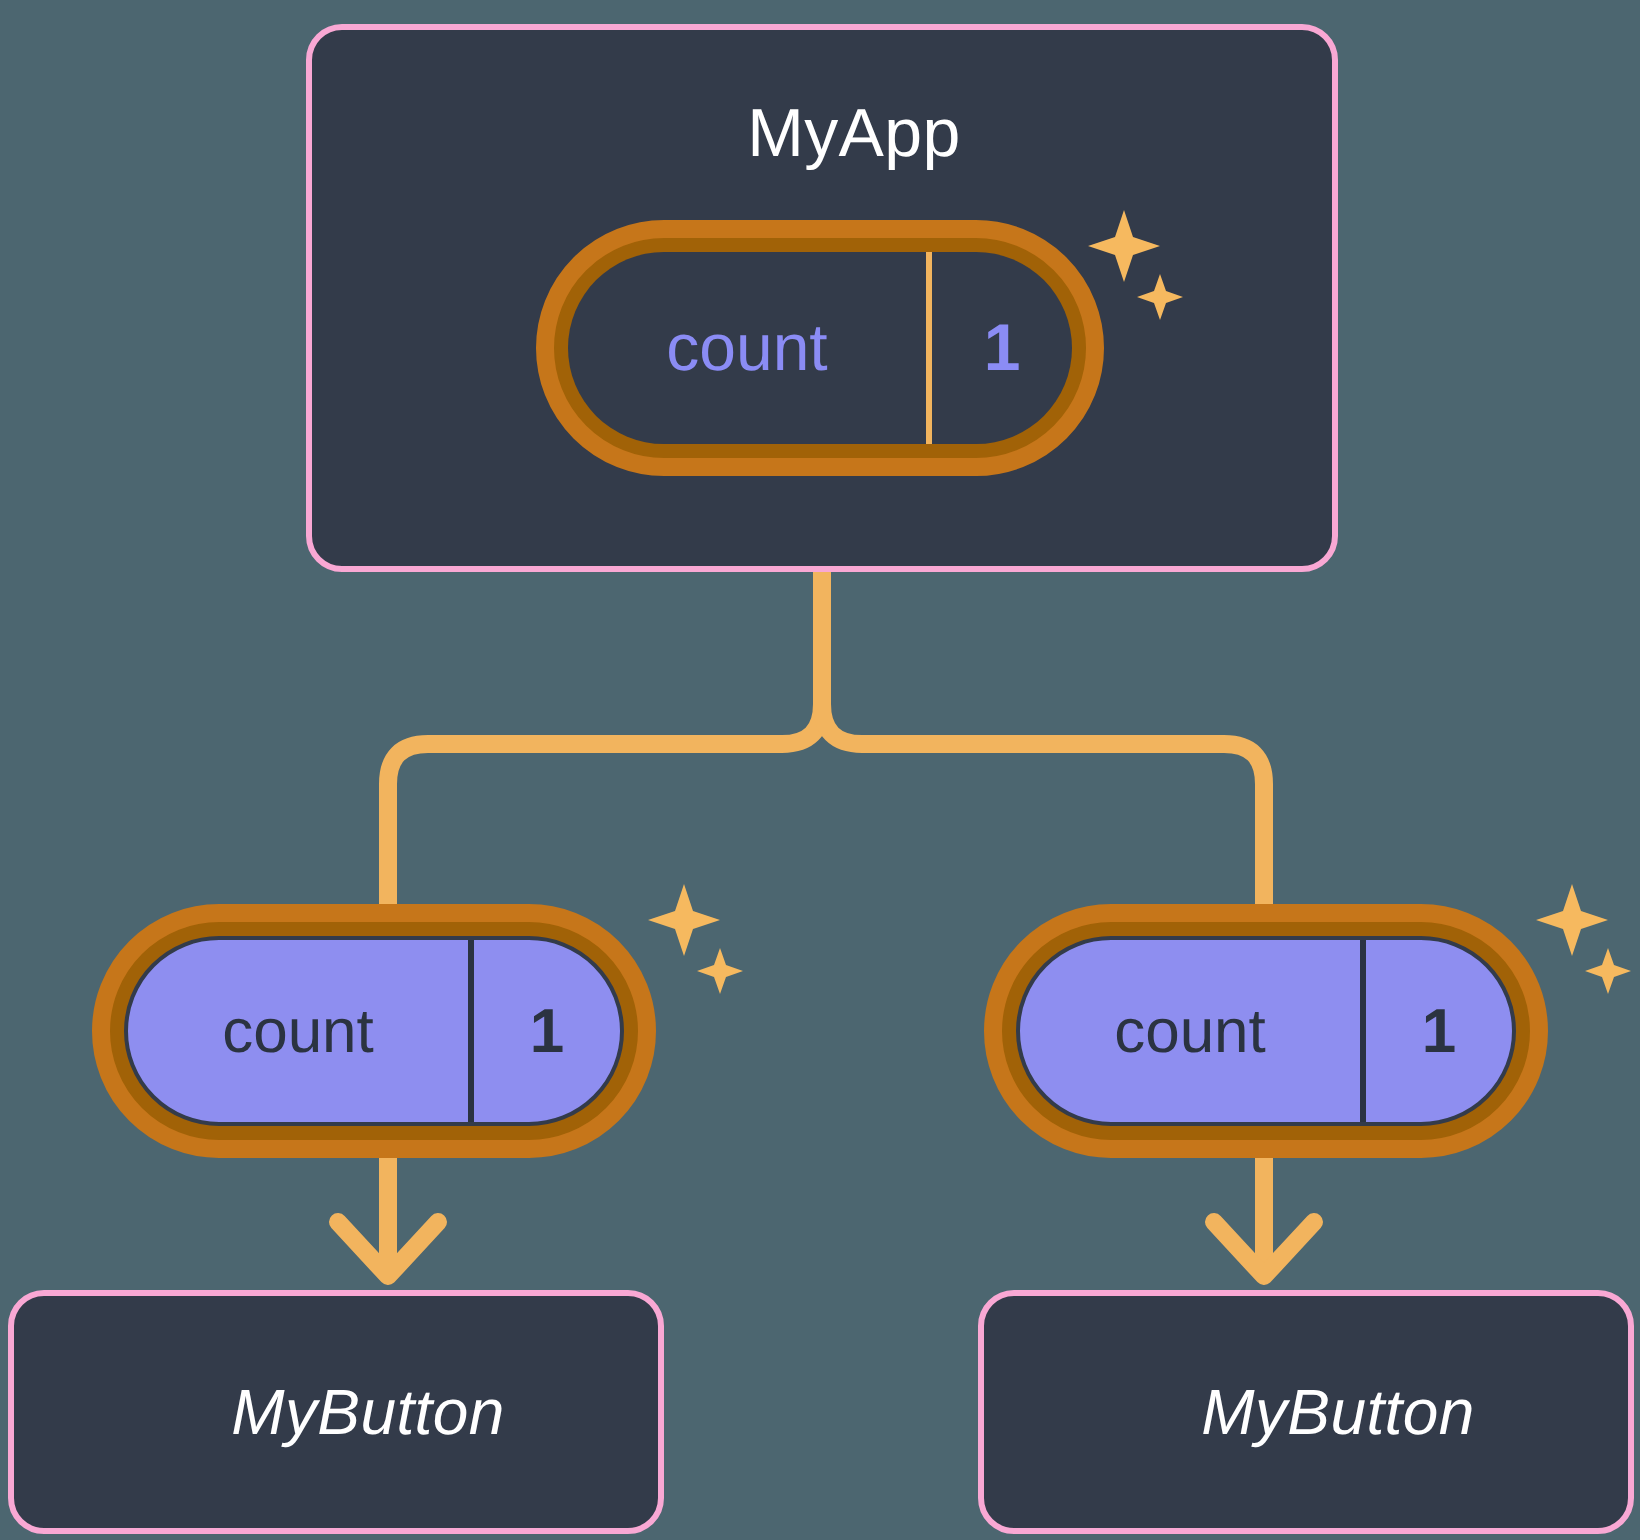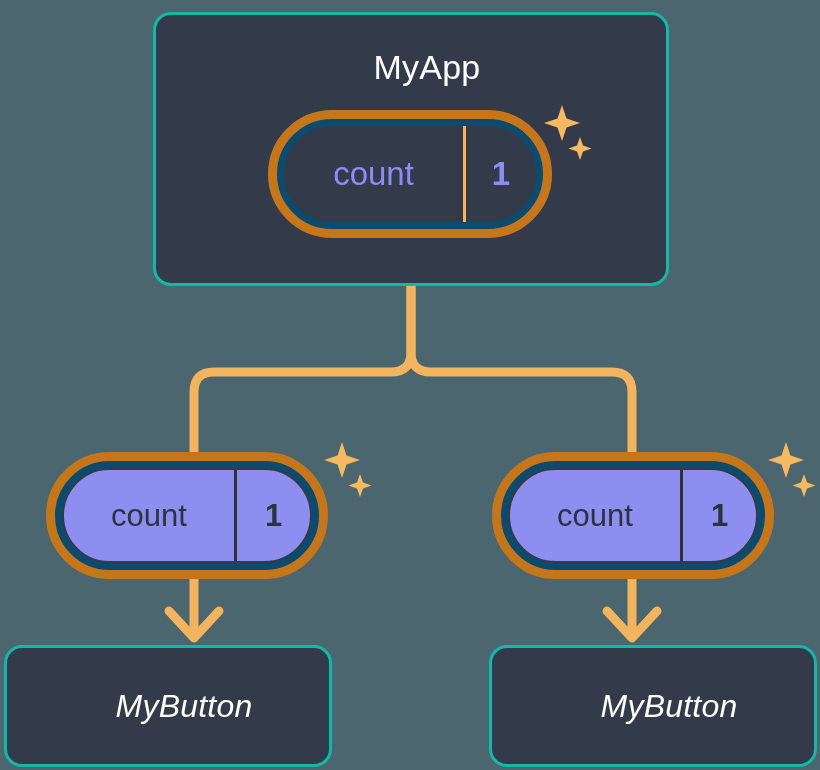--- a/index.html
+++ b/index.html
@@ -28,21 +28,21 @@
     height: 770px;
     z-index: 1;
     pointer-events: none;
   }
 
   
   .card {
     position: absolute;
     z-index: 2;
     background: #333b4a;
-    border: 3px solid #14b8a6;
+    border: 3px solid #f9a8d4;
     border-radius: 18px;
     box-sizing: border-box;
     padding-left: 32px;
   }
   .card-title {
     color: #ffffff;
     font-size: 34px;
     font-weight: 400;
     letter-spacing: 0.2px;
     text-align: center;
@@ -76,21 +76,21 @@
   .pill-wrap {
     position: absolute;
     z-index: 3;
   }
   .pill {
     position: relative;
     border-radius: 999px;
     box-sizing: border-box;
     
     border: 9px solid #c6761a;
-    background: #0c4a6e;
+    background: #a16207;
     padding: 7px;
     display: block;
   }
   .pill-inner {
     border-radius: 999px;
     display: flex;
     align-items: stretch;
     overflow: hidden;
     height: 100%;
     box-sizing: border-box;

